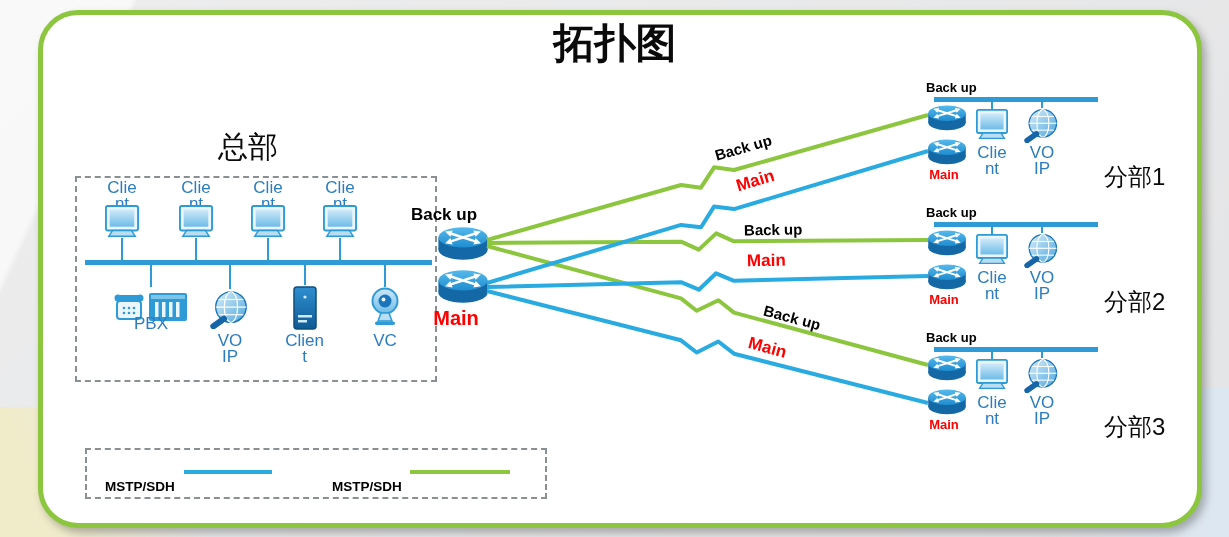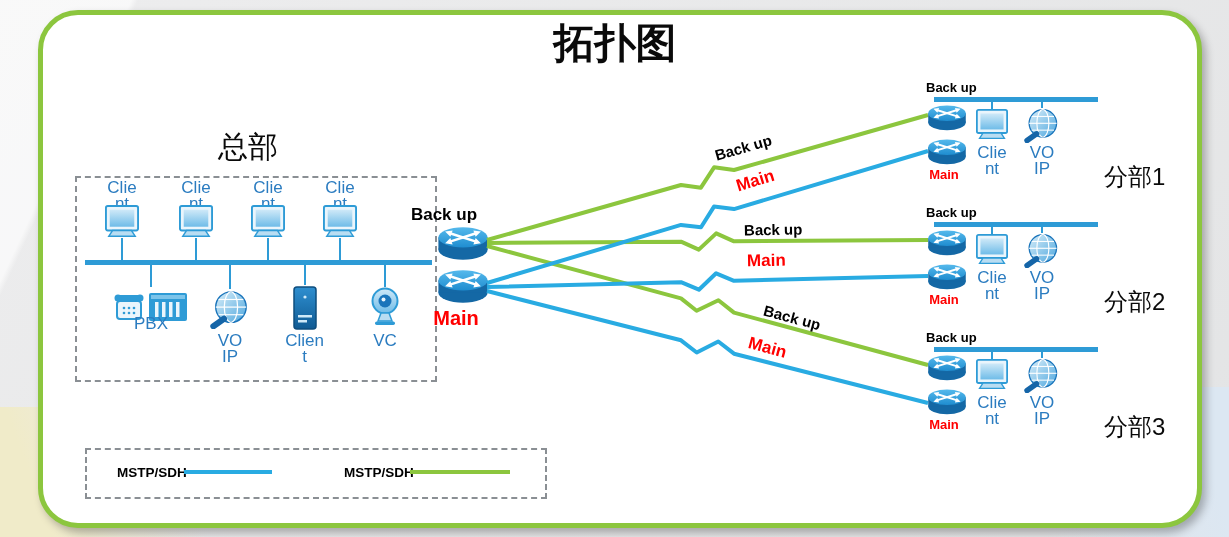--- a/index.html
+++ b/index.html
@@ -32,21 +32,21 @@
   .stem{background:#2E9BD6;width:2px;}
   .links-svg{left:0;top:0;pointer-events:none;}
   .lbl-link{position:absolute;font-weight:bold;font-size:15px;white-space:nowrap;color:#000;}
   .lbl-link.main{color:#ff0000;font-size:17px;}
   
   .branch{width:260px;height:120px;}
   .b-bar{left:14px;top:17px;width:164px;height:5px;background:#2E9BD6;position:absolute;}
   .b-name{position:absolute;left:184px;top:46px;font-size:24px;font-weight:normal;color:#0a0a0a;white-space:nowrap;margin-top:35px;}
   
   .legend{left:85px;top:448px;width:458px;height:47px;border:2px dashed #8a8f94;}
-  .leg-lbl{position:absolute;top:15px;font-size:13.5px;font-weight:bold;color:#000;white-space:nowrap;margin-left:12px;}
+  .leg-lbl{position:absolute;top:29px;font-size:13.5px;font-weight:bold;color:#000;white-space:nowrap;}
   .leg-line{position:absolute;top:20px;height:4px;}
 </style>
 </head>
 <body>
 
 <svg width="0" height="0" style="position:absolute">
   <defs>
     <linearGradient id="gradTop" x1="0" y1="0" x2="0" y2="1">
       <stop offset="0" stop-color="#55b9ec"></stop>
         <stop offset="1" stop-color="#1f8dd0"></stop>

